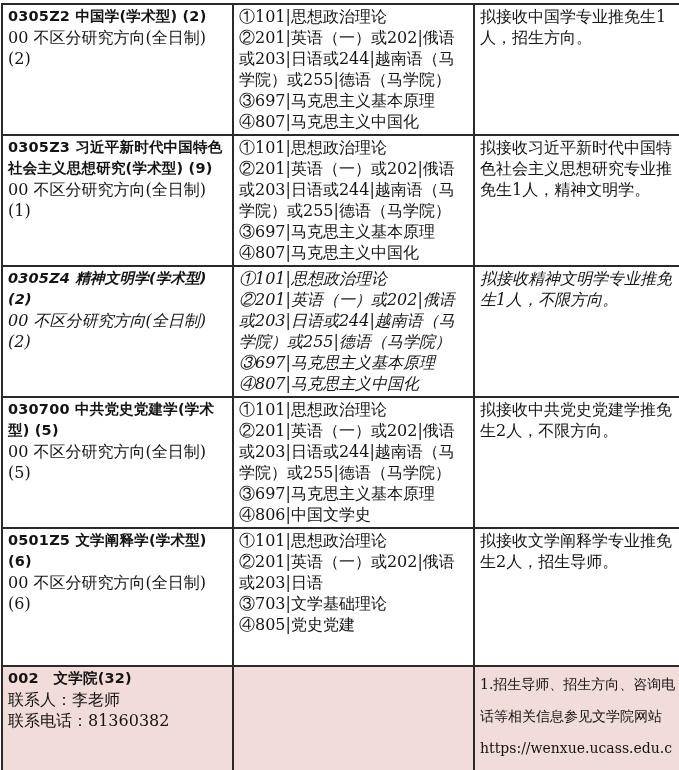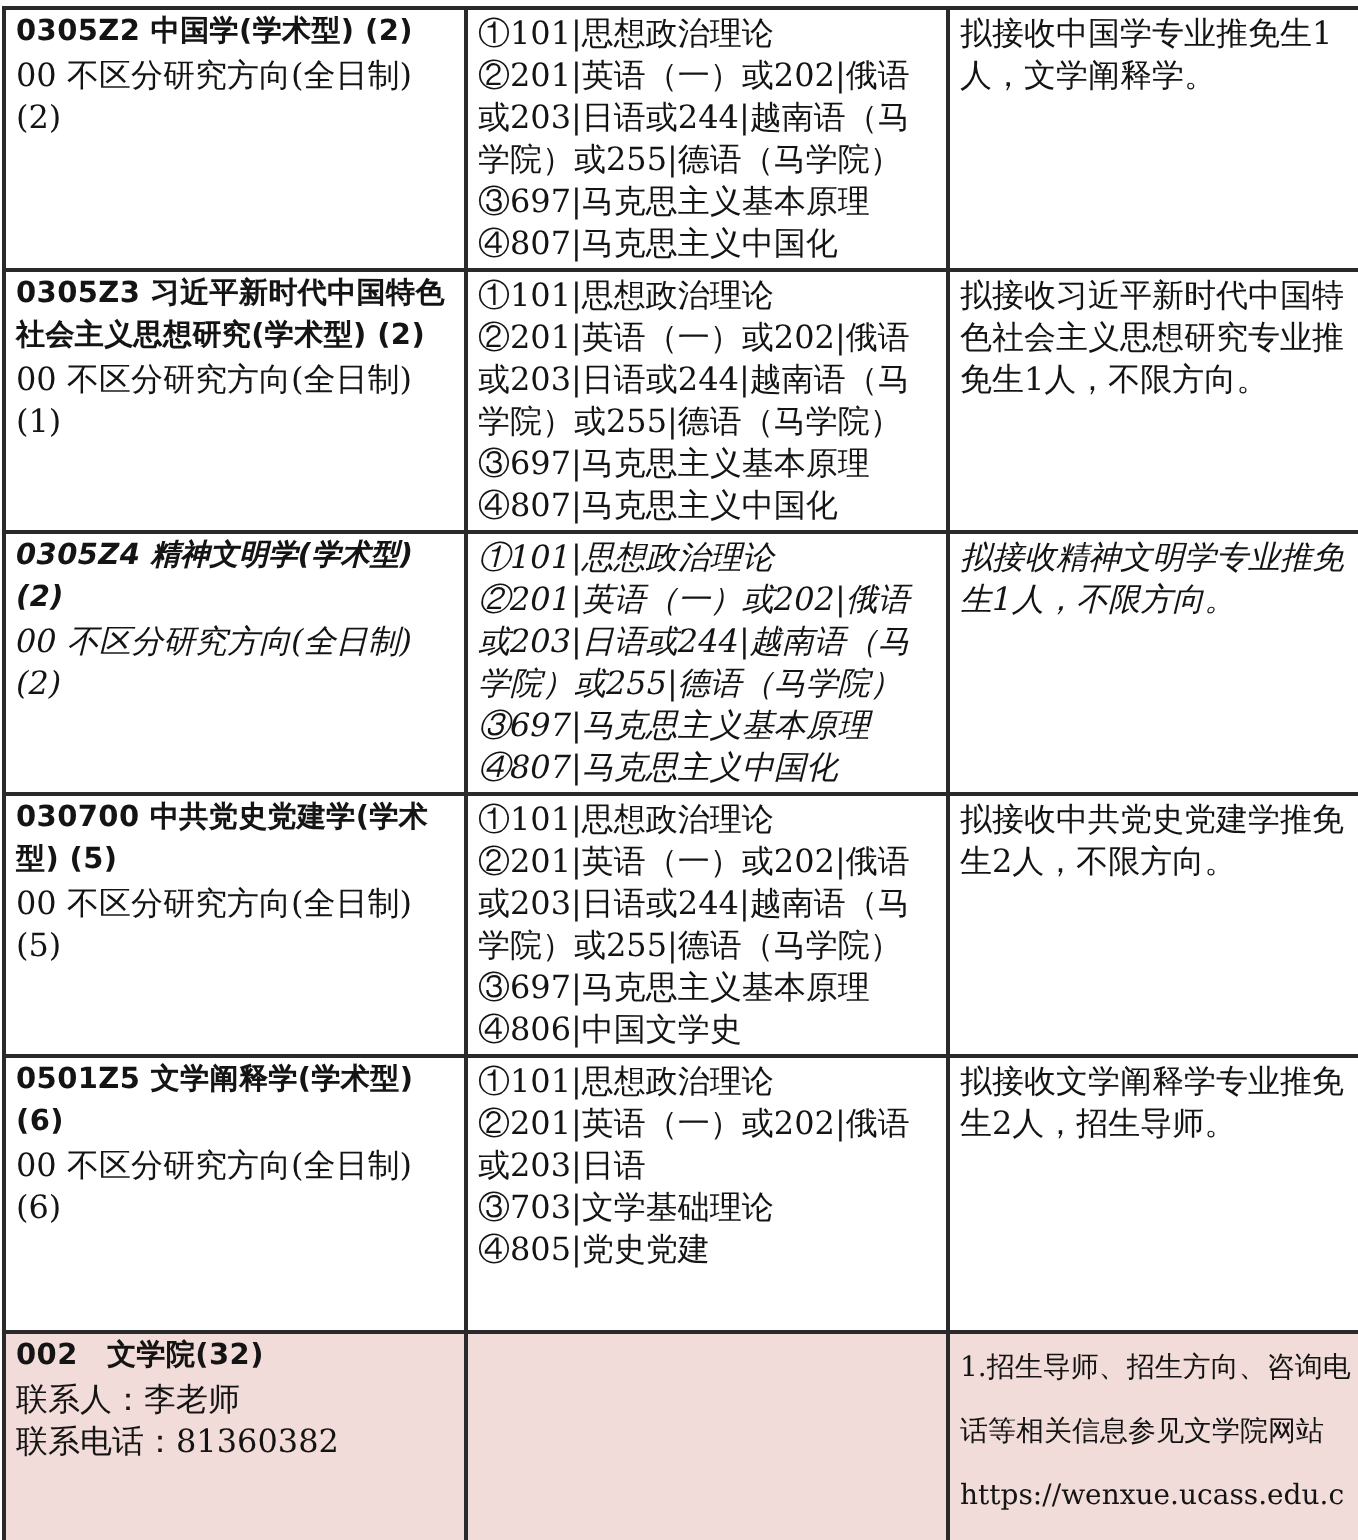--- a/index.html
+++ b/index.html
@@ -81,37 +81,37 @@
         <div class="code">0305Z2 中国学(学术型) (2)</div>
         <div class="dir">00 不区分研究方向(全日制) (2)</div>
       </td>
       <td>
         <div class="subject-line">①101|思想政治理论</div>
         <div class="subject-line">②201|英语（一）或202|俄语或203|日语或244|越南语（马学院）或255|德语（马学院）</div>
         <div class="subject-line">③697|马克思主义基本原理</div>
         <div class="subject-line">④807|马克思主义中国化</div>
       </td>
       <td>
-        <div class="remark-text">拟接收中国学专业推免生1人，文学阐释学。</div>
+        <div class="remark-text">拟接收中国学专业推免生1人，招生方向。</div>
       </td>
     </tr>
 
     <tr class="r-prog2">
       <td>
-        <div class="code">0305Z3 习近平新时代中国特色社会主义思想研究(学术型) (2)</div>
+        <div class="code">0305Z3 习近平新时代中国特色社会主义思想研究(学术型) (9)</div>
         <div class="dir">00 不区分研究方向(全日制) (1)</div>
       </td>
       <td>
         <div class="subject-line">①101|思想政治理论</div>
         <div class="subject-line">②201|英语（一）或202|俄语或203|日语或244|越南语（马学院）或255|德语（马学院）</div>
         <div class="subject-line">③697|马克思主义基本原理</div>
         <div class="subject-line">④807|马克思主义中国化</div>
       </td>
       <td>
-        <div class="remark-text">拟接收习近平新时代中国特色社会主义思想研究专业推免生1人，不限方向。</div>
+        <div class="remark-text">拟接收习近平新时代中国特色社会主义思想研究专业推免生1人，精神文明学。</div>
       </td>
     </tr>
 
     <tr class="r-prog3">
       <td>
         <div class="code">0305Z4 精神文明学(学术型) (2)</div>
         <div class="dir">00 不区分研究方向(全日制) (2)</div>
       </td>
       <td>
         <div class="subject-line">①101|思想政治理论</div>

